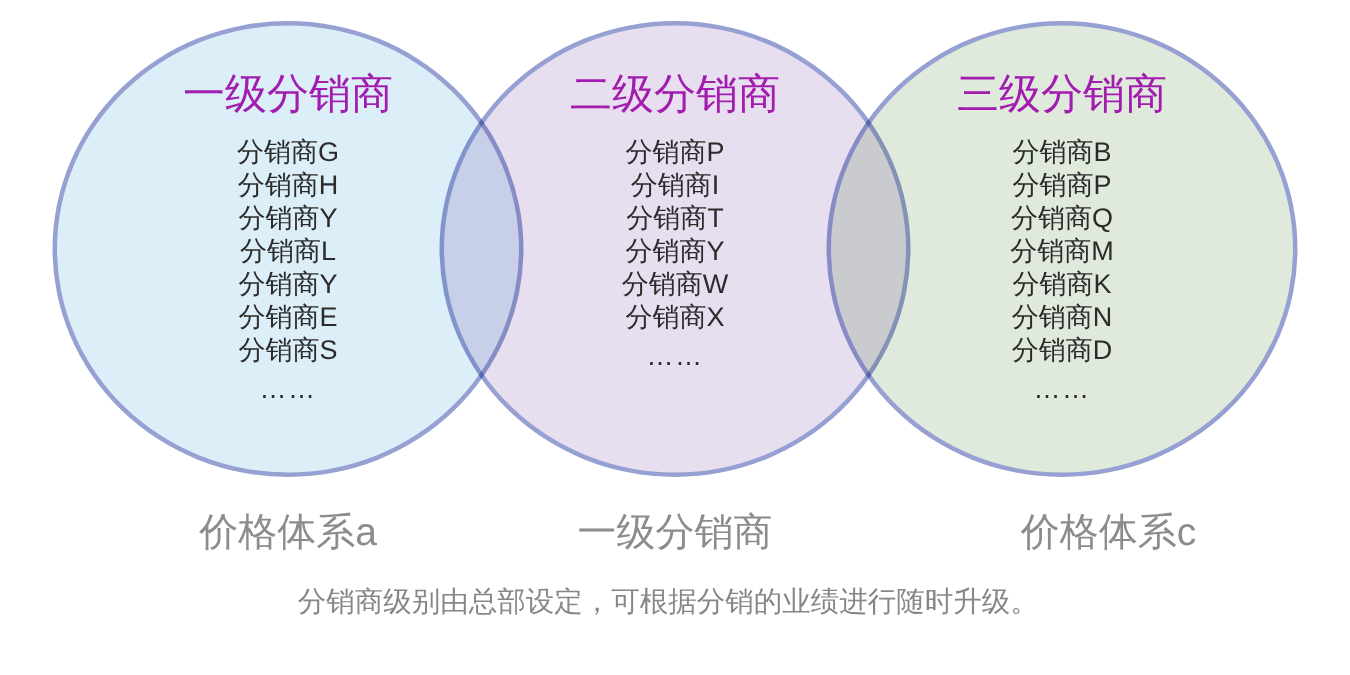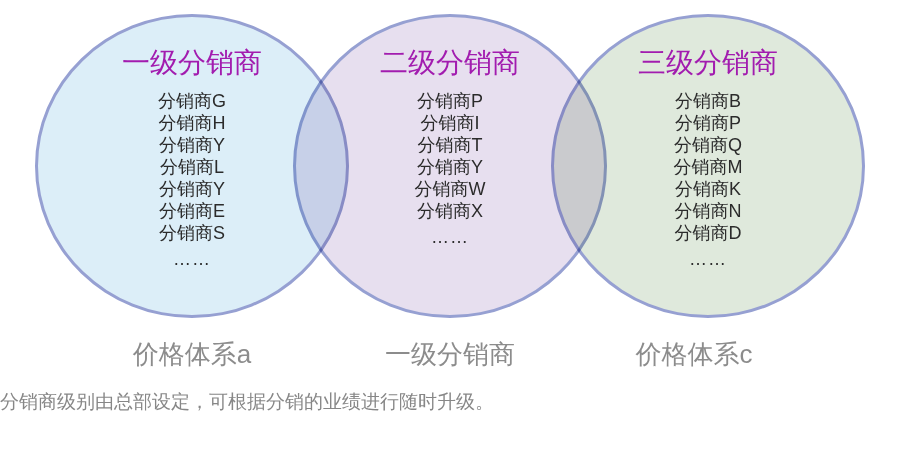--- a/index.html
+++ b/index.html
@@ -59,30 +59,31 @@
     position: absolute;
     top: 338px;
     width: 314px;
     text-align: center;
     font-size: 26px;
     line-height: 32px;
     color: #8c8c8c;
   }
   .p1 { left: 35px; }
   .p2 { left: 293px; }
-  .p3 { left: 537px; }
+  .p3 { left: 582px; }
   .footer {
     position: absolute;
     top: 389px;
     left: 0;
     width: 855px;
-    text-align: left;
+    text-align: center;
     font-size: 19px;
     line-height: 26px;
     color: #878787;
+    padding-left: 18px;
   }
 </style>
 </head>
 <body>
 
 <div class="stage">
 
   <div class="circle c1" style="background-color: rgb(220, 238, 248);"></div>
   <div class="circle c2" style="background-color: rgb(231, 223, 239);"></div>
   <div class="circle c3" style="background-color: rgb(223, 233, 220);"></div>

